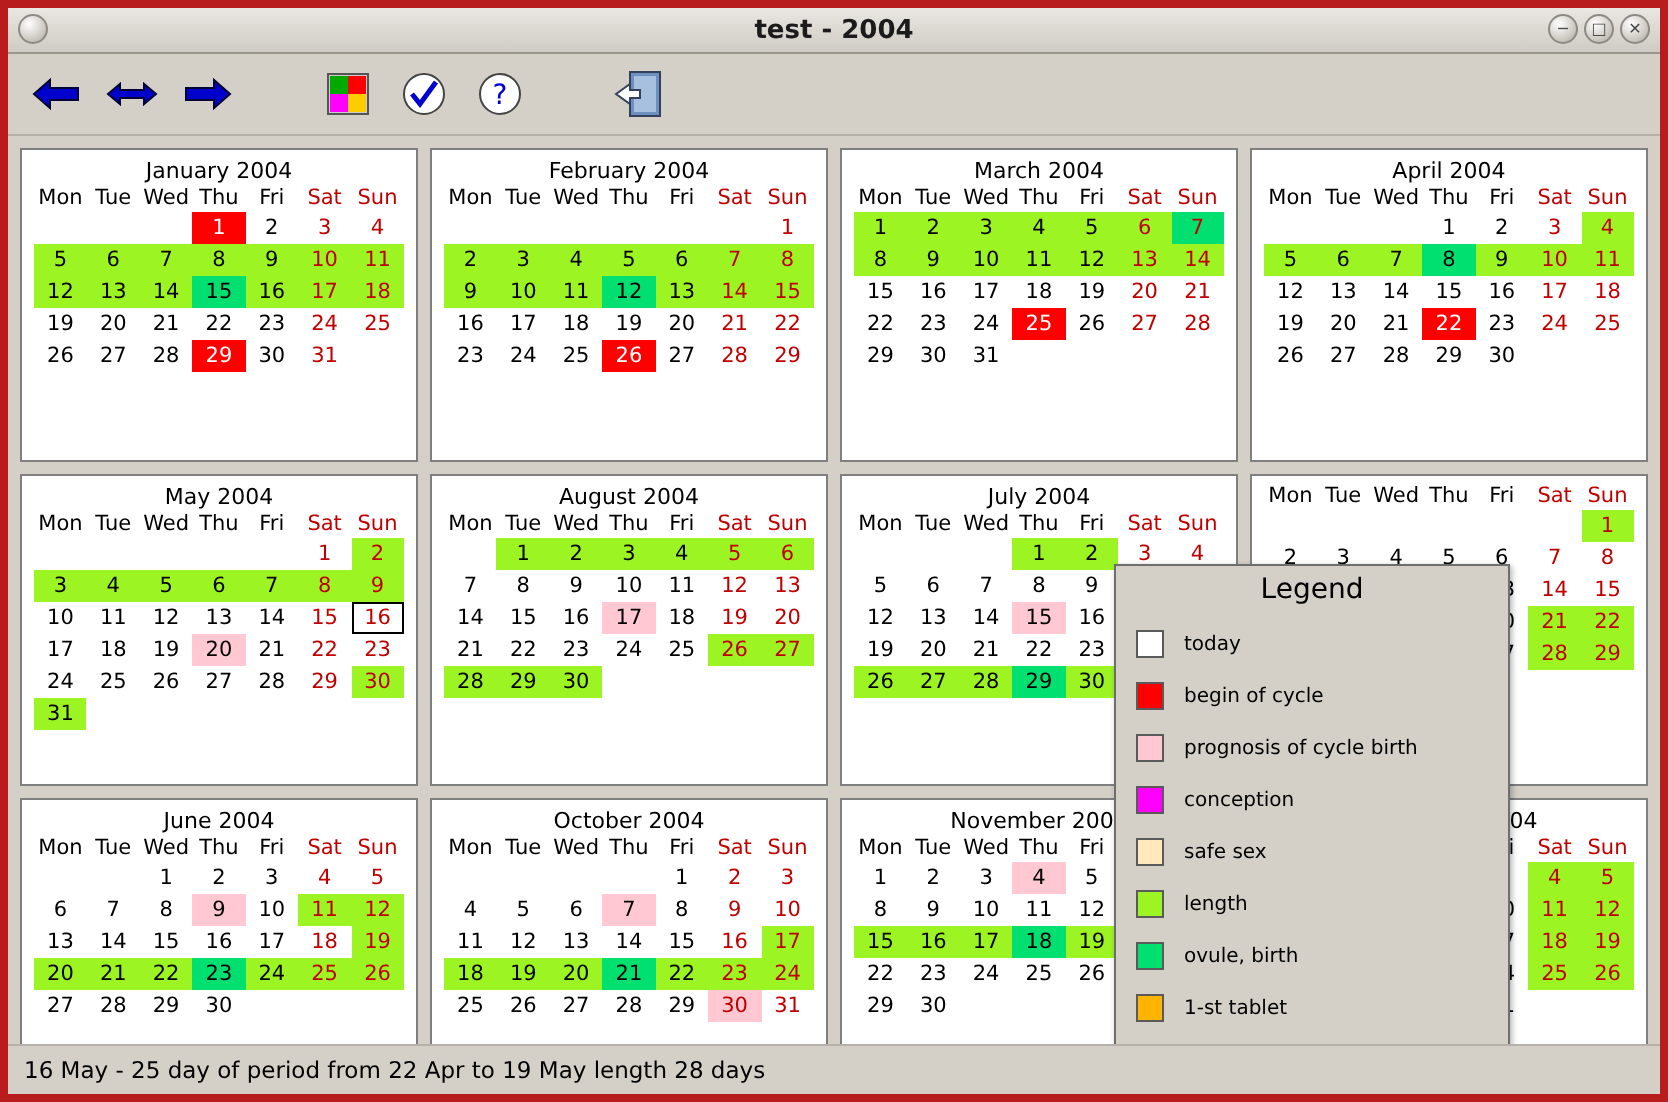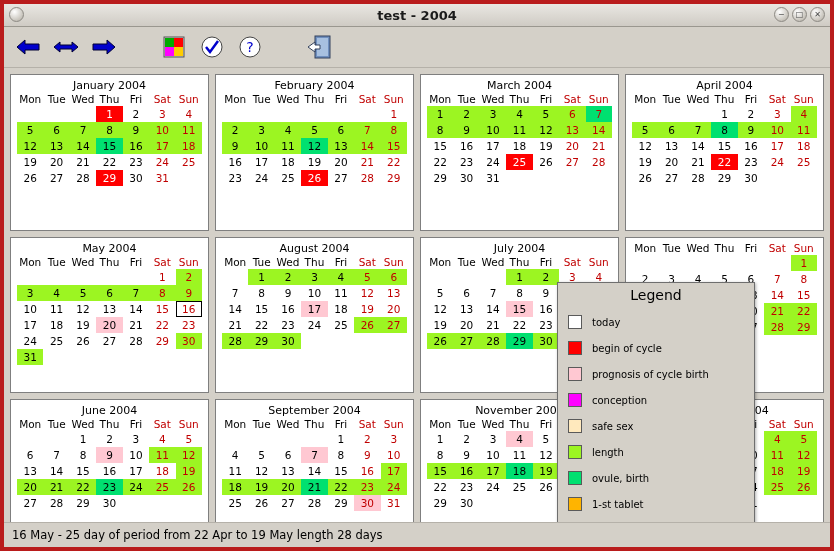--- a/index.html
+++ b/index.html
@@ -781,21 +781,21 @@
                 <td class="">29</td>
                 <td class="">30</td>
                 <td></td>
                 <td></td>
                 <td></td>
               </tr>
             </tbody>
           </table>
         </div>
         <div class="month">
-          <div class="m-title">September 2004</div>
+          <div class="m-title">October 2004</div>
           <table class="cal">
             <thead>
               <tr>
                 <th>Mon</th>
                 <th>Tue</th>
                 <th>Wed</th>
                 <th>Thu</th>
                 <th>Fri</th>
                 <th class="we">Sat</th>
                 <th class="we">Sun</th>

